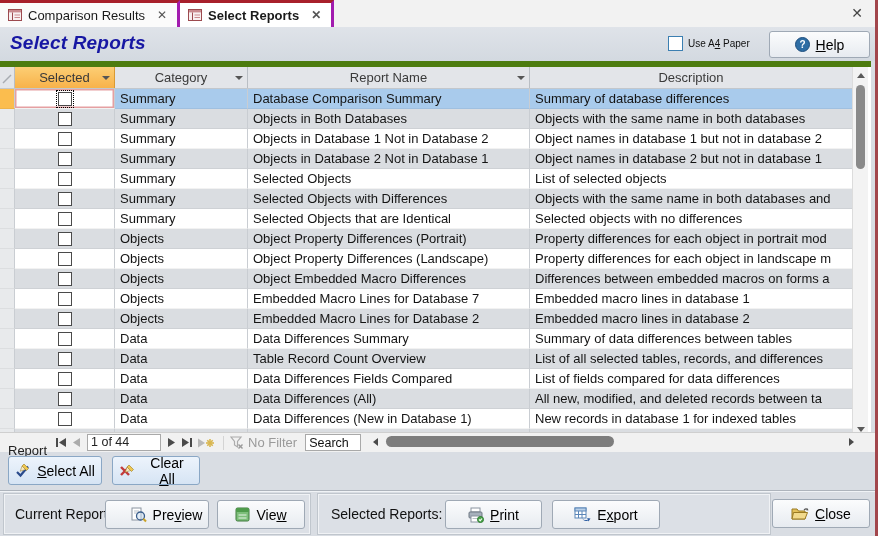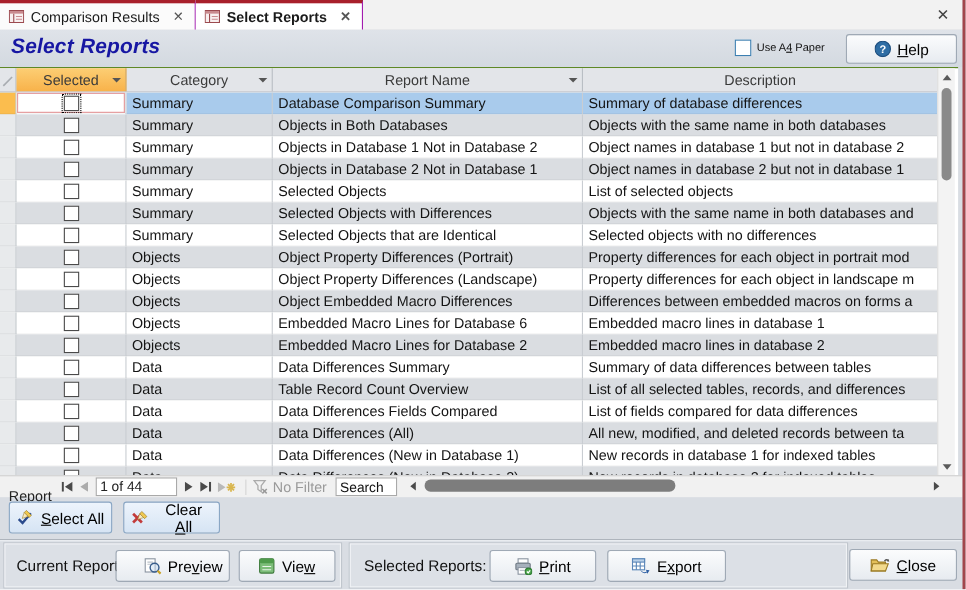--- a/index.html
+++ b/index.html
@@ -4,38 +4,38 @@
 <style>
   html,body{margin:0;padding:0;}
   body{font-family:"Liberation Sans",sans-serif;-webkit-font-smoothing:antialiased;}
   .app{position:relative;width:878px;height:536px;overflow:hidden;background:#D9DDE3;}
 
   
   .win-edge{position:absolute;right:0;top:0;width:3px;height:536px;background:#A2464C;}
 
   
   .tabbar{position:absolute;left:0;top:0;width:875px;height:27px;background:#F2F2F2;border-bottom:1px solid #D8D8D8;display:flex;}
-  .tab{display:flex;align-items:center;gap:6px;padding:0 8px;border-top:3px solid #A8202B;border-right:1px solid #a21caf;background:#FBFBFB;height:24px;cursor:default;}
+  .tab{display:flex;align-items:center;gap:6px;padding:0 8px;border-top:3px solid #A8202B;border-right:3px solid #a21caf;background:#FBFBFB;height:24px;cursor:default;}
   .tab.active{background:#FFFFFF;font-weight:bold;}
   .tab .tlabel{font-size:13px;color:#1a1a1a;white-space:nowrap;}
   .tab .tclose{font-size:12px;color:#555;margin-left:4px;padding:0 2px;}
   .win-close{position:absolute;right:12px;top:6px;font-size:14px;color:#444;line-height:14px;}
 
   
   .titlebar{position:absolute;left:0;top:27px;width:875px;height:34px;background:linear-gradient(#DFE3E9,#D3D9E0);}
   .page-title{position:absolute;left:10px;top:5px;font-size:19px;font-weight:bold;font-style:italic;color:#1717A3;letter-spacing:.2px;}
   .a4-wrap{position:absolute;left:655px;top:9px;display:flex;align-items:center;gap:5px;font-size:10px;color:#111;padding-left:13px;}
   .a4-box{width:13px;height:13px;background:#fff;border:1px solid #3C7FB1;display:inline-block;}
   .btn{display:inline-flex;align-items:center;justify-content:center;gap:6px;background:linear-gradient(#FBFCFD,#E7EBF0);border:1px solid #9FA9B5;border-radius:3px;font-size:14px;color:#000;box-sizing:border-box;}
   .btn-blue{background:linear-gradient(#EDF4FC,#D6E4F4);border-color:#8AA7C5;}
   .help-btn{position:absolute;left:769px;top:4px;width:101px;height:27px;}
   .u{text-decoration:underline;}
 
   
-  .grid{position:absolute;left:0;top:61px;width:871px;height:371px;background:#FFFFFF;border-top:1px solid #4d7c0f;}
+  .grid{position:absolute;left:0;top:61px;width:871px;height:371px;background:#FFFFFF;border-top:6px solid #4d7c0f;}
   .ghead{display:flex;width:852px;height:22px;background:#E3E5E9;border-bottom:1px solid #C3C7CC;box-sizing:border-box;}
   .hcell{position:relative;display:flex;align-items:center;justify-content:center;font-size:13px;color:#3a3a3a;border-right:1px solid #B9BEC4;box-sizing:border-box;}
   .hc-corner{width:15px;}
   .hc-selected{width:100px;background:linear-gradient(#FCCE74,#F8B24A);border-right-color:#D99A33;}
   .hc-category{width:133px;}
   .hc-name{width:282px;}
   .hc-desc{width:322px;border-right:none;}
   .drop{position:absolute;right:4px;top:9px;width:0;height:0;border-left:4px solid transparent;border-right:4px solid transparent;border-top:4px solid #555;}
   .corner-diag{position:absolute;left:2px;top:5px;}
 
@@ -264,21 +264,21 @@
           <div class="cell cat-cell">Objects</div>
           <div class="cell name-cell">Object Embedded Macro Differences</div>
           <div class="cell desc-cell">Differences between embedded macros on forms a</div>
         </div>
         <div class="trow">
           <div class="cell sel-cell"></div>
           <div class="cell chk-cell">
             <span class="cb"></span>
           </div>
           <div class="cell cat-cell">Objects</div>
-          <div class="cell name-cell">Embedded Macro Lines for Database 6</div>
+          <div class="cell name-cell">Embedded Macro Lines for Database 7</div>
           <div class="cell desc-cell">Embedded macro lines in database 1</div>
         </div>
         <div class="trow alt">
           <div class="cell sel-cell"></div>
           <div class="cell chk-cell">
             <span class="cb"></span>
           </div>
           <div class="cell cat-cell">Objects</div>
           <div class="cell name-cell">Embedded Macro Lines for Database 2</div>
           <div class="cell desc-cell">Embedded macro lines in database 2</div>

